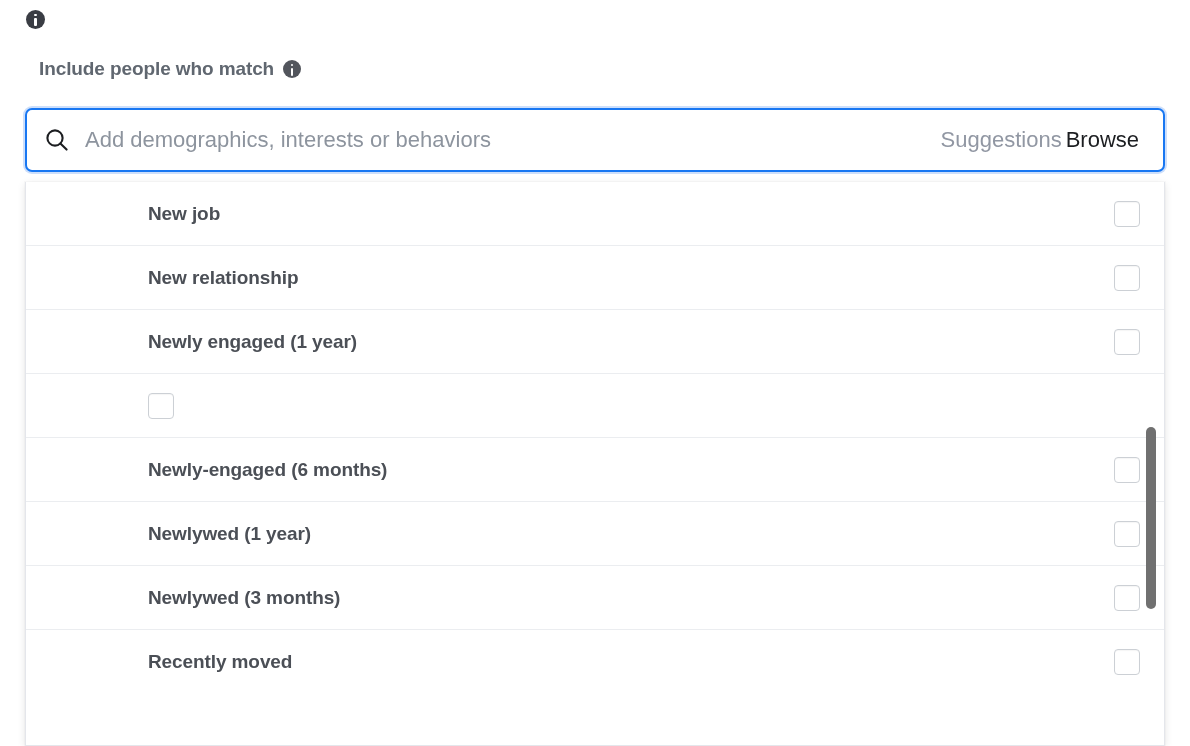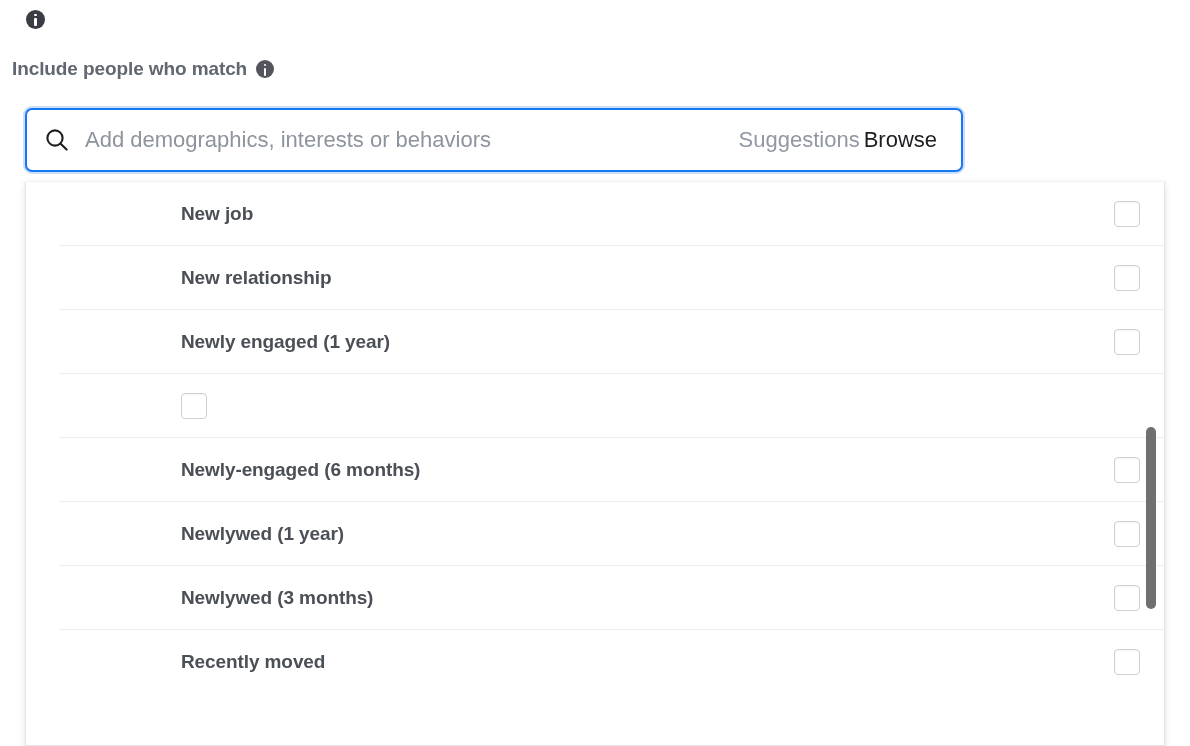--- a/index.html
+++ b/index.html
@@ -23,21 +23,21 @@
     display: flex;
     align-items: center;
     gap: 9px;
     font-size: 22px;
     font-weight: bold;
     color: #1c1e21;
     letter-spacing: -0.2px;
   }
   .sub-title {
     position: absolute;
-    left: 12px;
+    left: 39px;
     top: 58px;
     display: flex;
     align-items: center;
     gap: 9px;
     font-size: 19px;
     font-weight: bold;
     color: #606770;
     letter-spacing: -0.1px;
   }
 
@@ -76,21 +76,21 @@
     margin-left: -1.3px;
     border-radius: 1px;
     background: #ffffff;
   }
 
   
   .search-wrap {
     position: absolute;
     left: 25px;
     top: 108px;
-    width: 938px;
+    width: 1140px;
     height: 64px;
     box-sizing: border-box;
     border: 2px solid #1877f2;
     border-radius: 7px;
     background: #ffffff;
     box-shadow: 0 0 0 2px #cddffb;
     display: flex;
     align-items: center;
     padding: 0 0 0 16px;
   }
@@ -154,21 +154,20 @@
   }
   .dd-row {
     height: 64px;
     box-sizing: border-box;
     border-bottom: 1px solid #ebedf0;
     display: flex;
     align-items: center;
     padding: 0 24px 0 122px;
     cursor: pointer;
     background: #ffffff;
-    margin-left: 33px;
   }
   .dd-row:last-child { border-bottom: none; }
   .dd-label {
     flex: 1 1 auto;
     font-size: 19px;
     font-weight: bold;
     color: #4b4f56;
     letter-spacing: -0.1px;
   }
   .dd-check {

